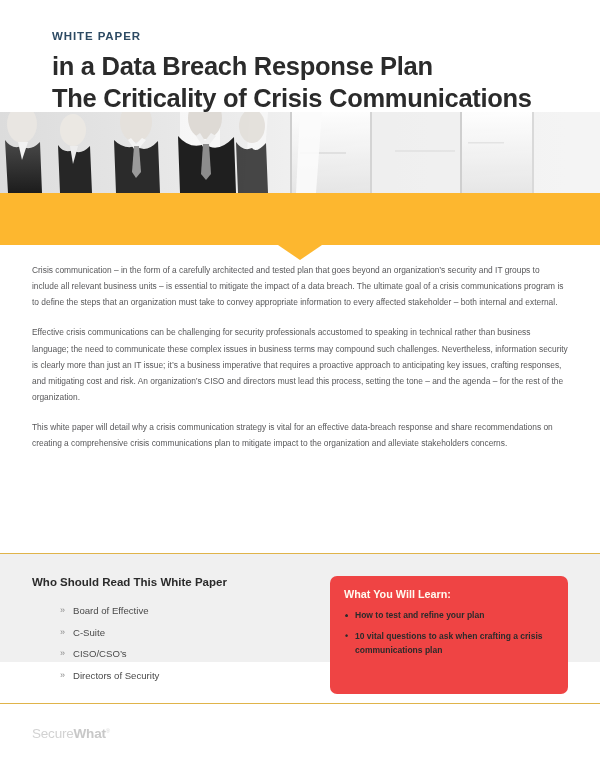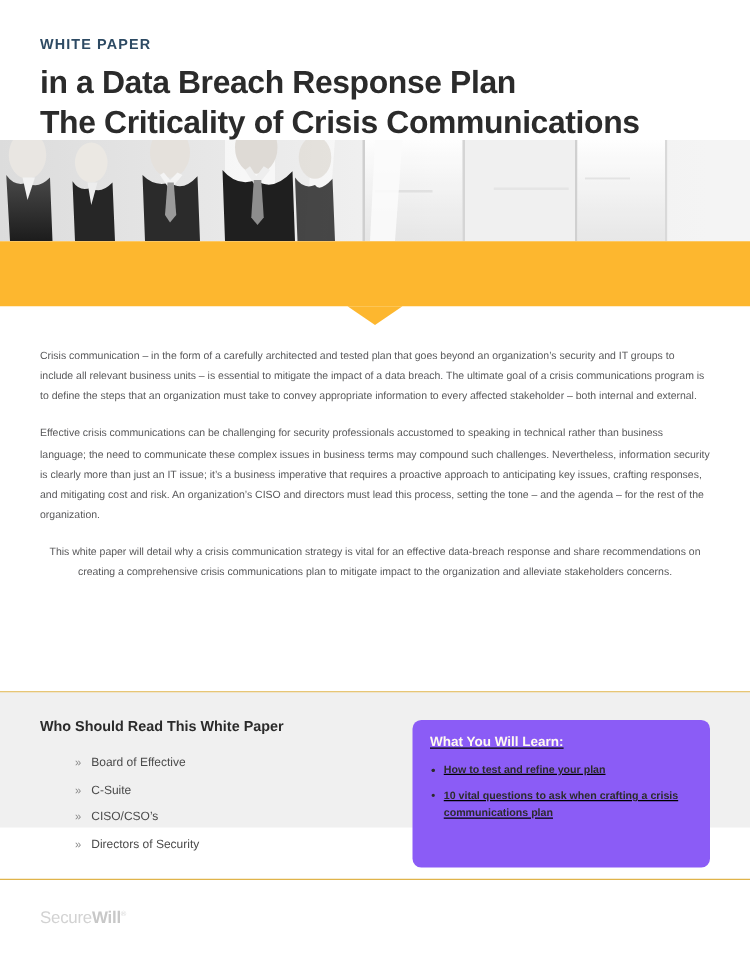--- a/index.html
+++ b/index.html
@@ -14,20 +14,21 @@
     position: relative;
     overflow: hidden;
     font-family: "Liberation Sans", sans-serif;
     -webkit-font-smoothing: antialiased;
   }
 
   .page {
     position: absolute;
     inset: 0;
     background: #ffffff;
+    padding-left: 20px;
   }
 
   
   .header {
     padding: 30px 32px 0 32px;
   }
   .eyebrow {
     font-size: 11.5px;
     font-weight: bold;
     letter-spacing: 0.9px;
@@ -90,24 +91,24 @@
     font-size: 16.5px;
     font-weight: bold;
     color: #2b2b2b;
     margin: 0 0 18px 0;
     letter-spacing: -0.1px;
   }
   .body-copy {
     font-size: 8.4px;
     line-height: 1.92;
     color: #58585a;
-    margin: 14px 0 14px 0;
+    margin: 0 0 14px 0;
     text-align: left;
   }
-  .body-copy:last-child { margin-bottom: 0; text-align: center; }
+  .body-copy:last-child { margin-bottom: 0; }
 
   
   .rule-gold {
     position: absolute;
     left: 0;
     width: 600px;
     height: 1px;
     background: #e0b44a;
   }
   .rule-top { top: 553px; }
@@ -156,26 +157,25 @@
     position: absolute;
     left: 0;
     top: 0;
     color: #8a8a8a;
     font-size: 9px;
   }
 
   
   .callout {
     flex: 1;
-    background: #8b5cf6;
+    background: #ef4444;
     border-radius: 7px;
     padding: 12px 16px 12px 14px;
     box-sizing: border-box;
     height: 118px;
-    text-decoration: underline;
   }
   .callout-heading {
     font-size: 10.8px;
     font-weight: bold;
     color: #fffaf0;
     margin: 0 0 9px 0;
   }
   .learn-list {
     list-style: none;
     margin: 0;
@@ -361,17 +361,17 @@
           </li>
         </ul>
       </div>
 
     </div>
   </div>
   <div class="rule-gold rule-bottom"></div>
 
   <div class="footer">
     <div class="logo">
-      <span class="lg-secure">Secure</span><span class="lg-works">Will</span><span class="lg-tm">®</span>
+      <span class="lg-secure">Secure</span><span class="lg-works">What</span><span class="lg-tm">®</span>
     </div>
   </div>
 
 </div>
 
 </body></html>

